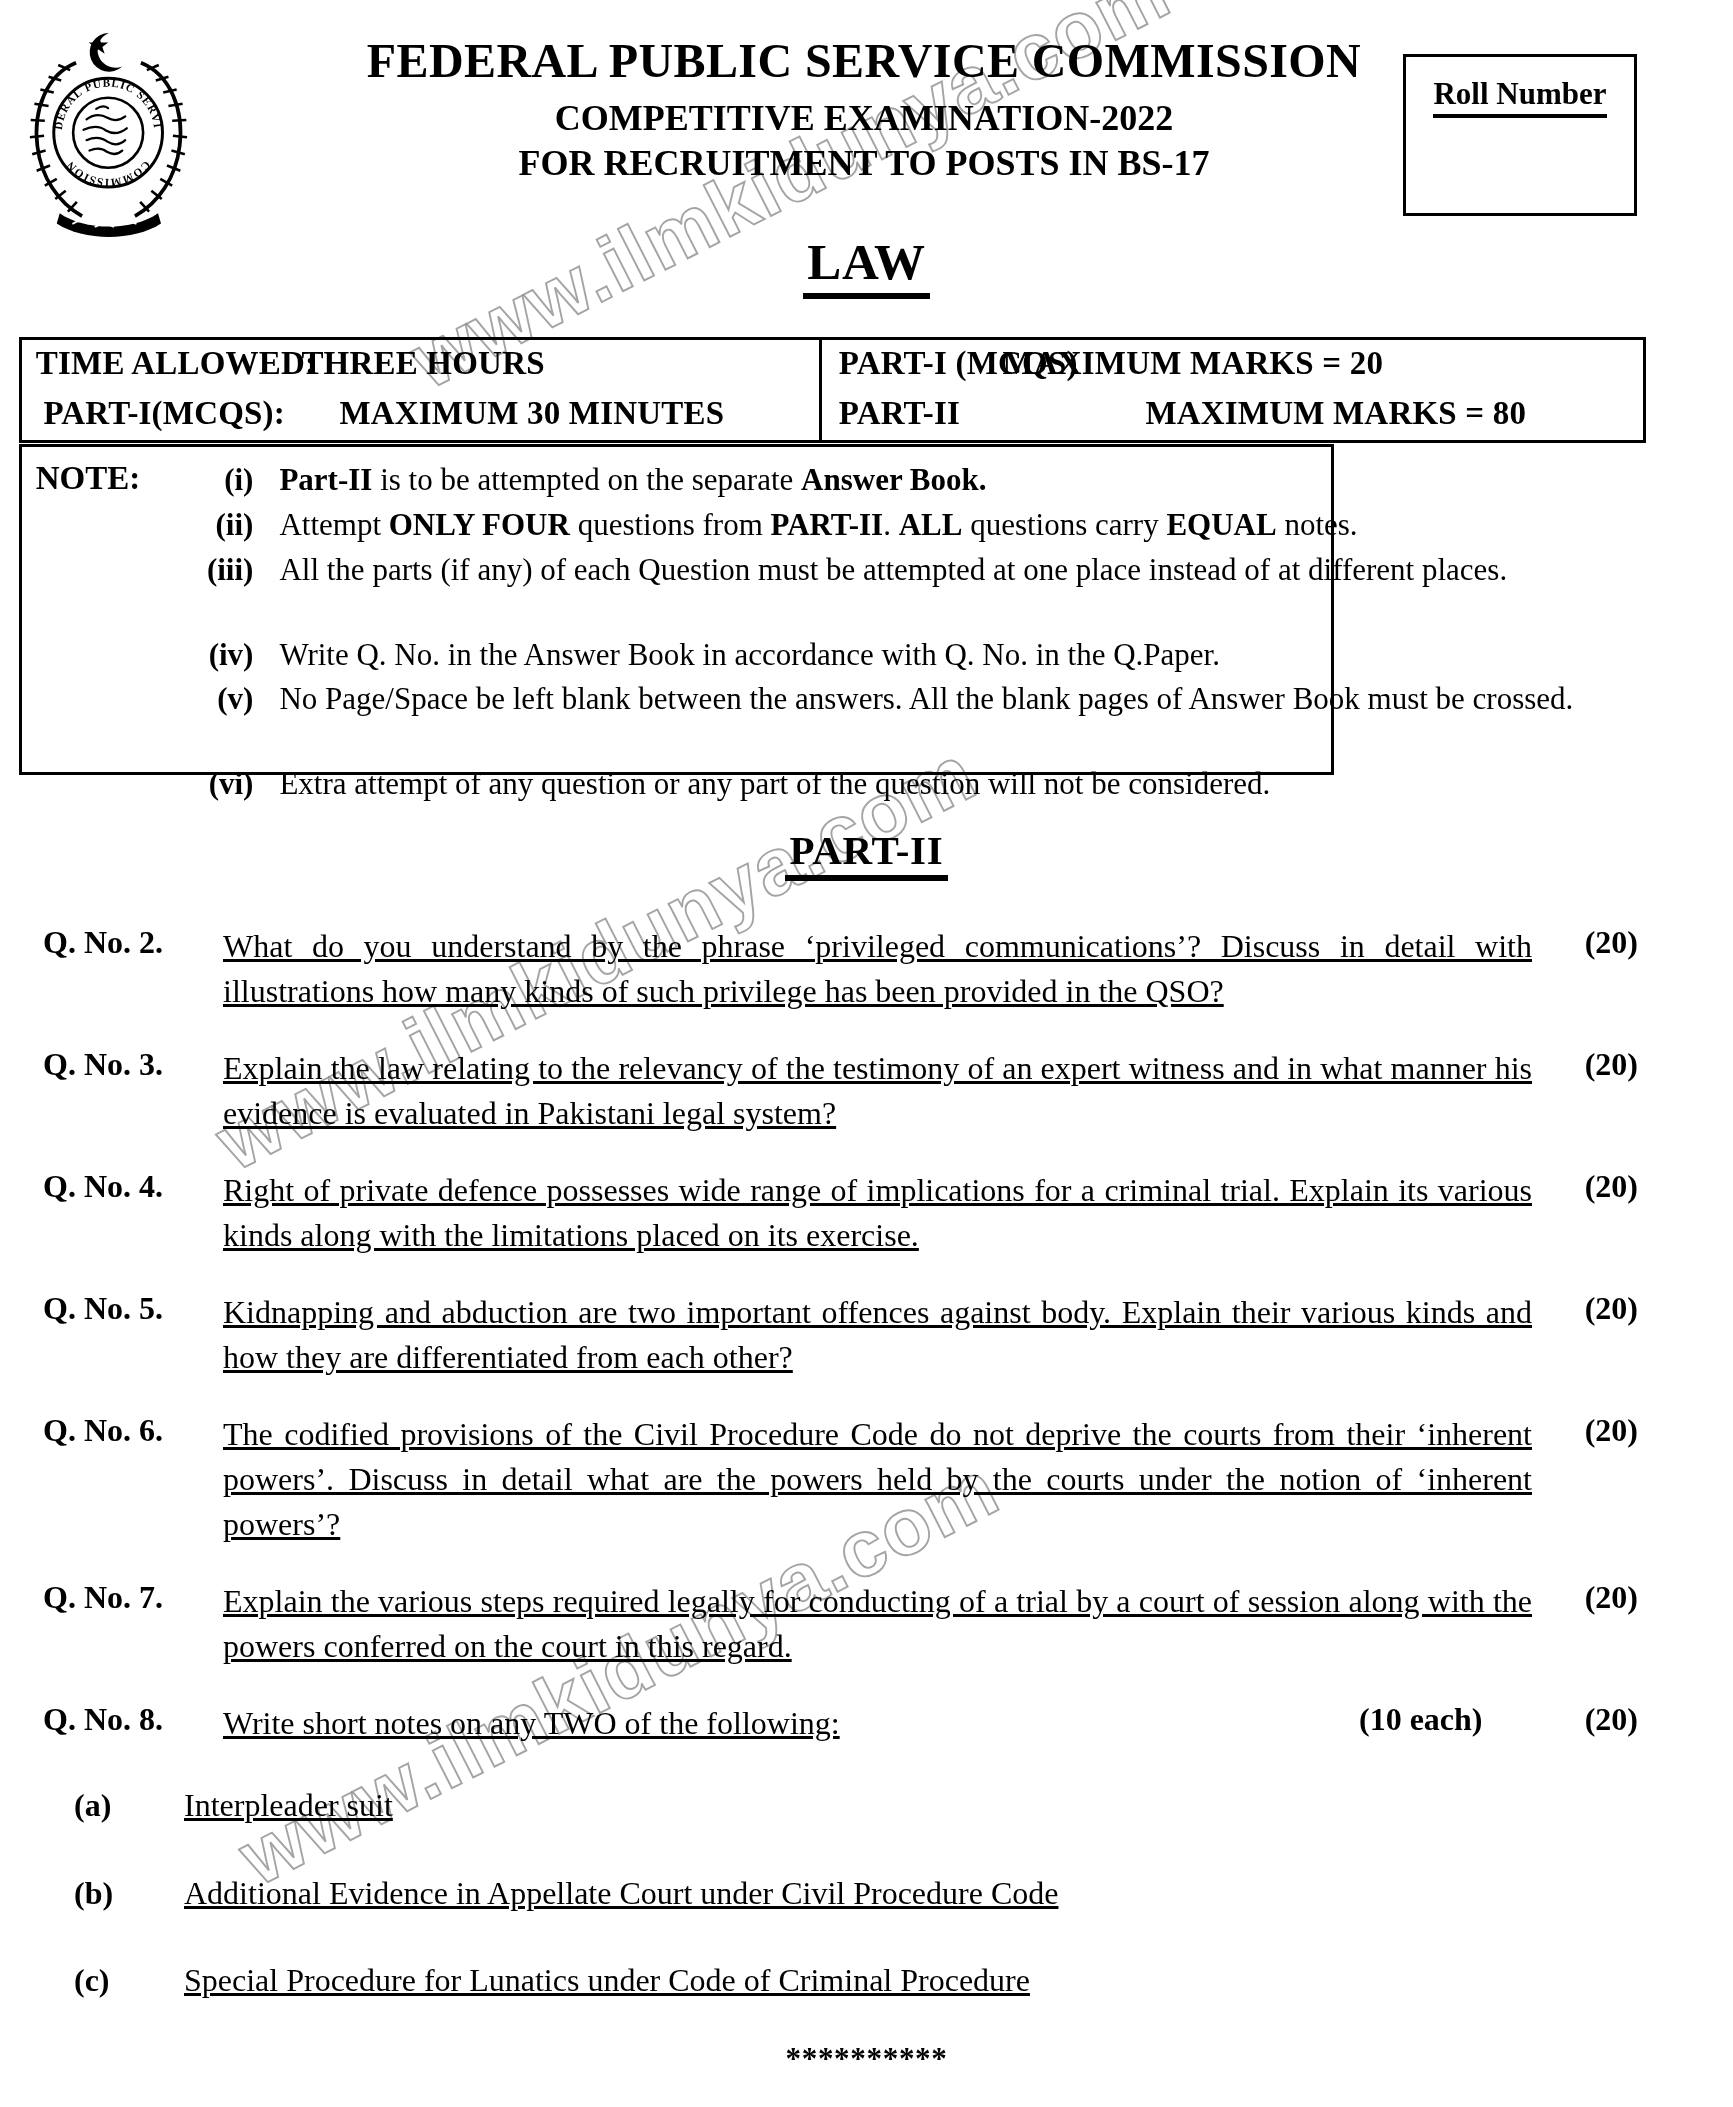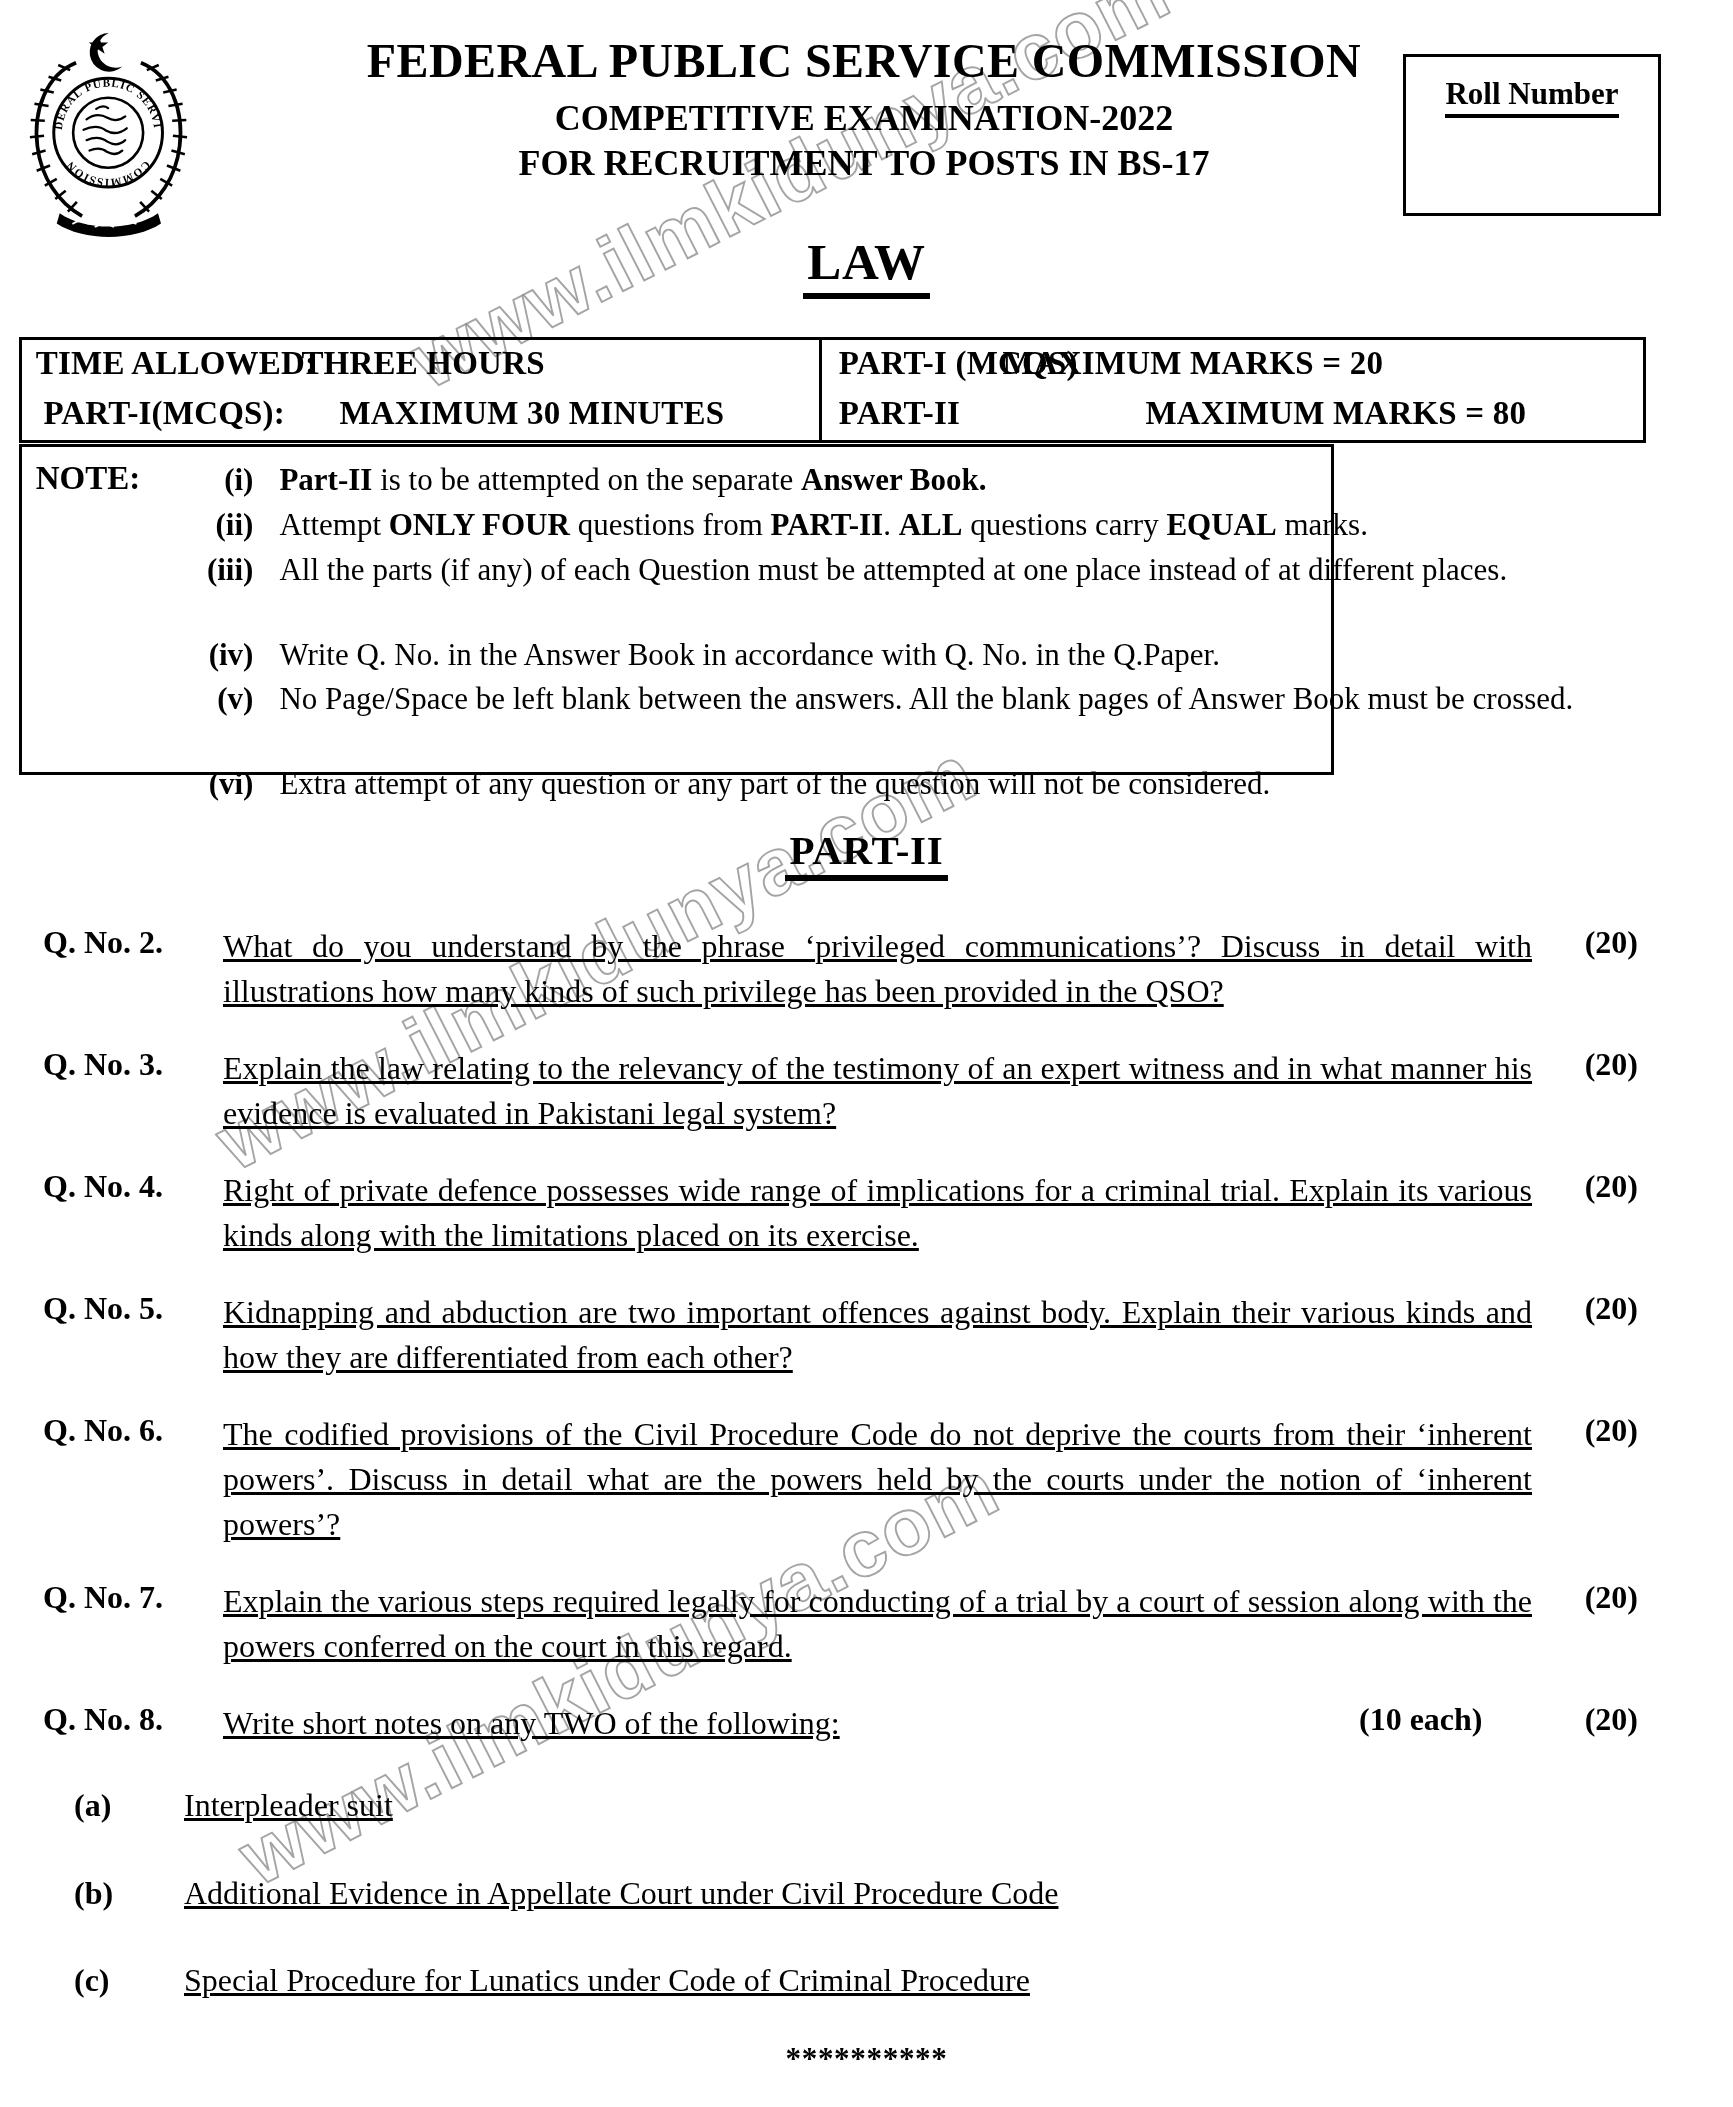--- a/index.html
+++ b/index.html
@@ -90,21 +90,21 @@
   .hdr-line-4 {
     font-size: 36px;
     font-weight: bold;
     line-height: 1.25;
   }
 
   #roll-number-box {
     position: absolute;
     left: 1403px;
     top: 54px;
-    width: 258px;
+    width: 234px;
     height: 162px;
     border: 3px solid #000;
     box-sizing: border-box;
   }
   #roll-number-label {
     position: absolute;
     left: 0; right: 0;
     top: 19.4px;
     text-align: center;
     font-size: 31px;
@@ -431,21 +431,21 @@
   </div>
 
   <div id="note-box">
     <div id="note-label">NOTE:</div>
     <div class="note-item ni-1">
       <span class="note-num">(i)</span>
       <span class="note-text"><b>Part-II</b><span> is to be attempted on the separate </span><b>Answer Book.</b></span>
     </div>
     <div class="note-item ni-2">
       <span class="note-num">(ii)</span>
-      <span class="note-text"><span>Attempt </span><b>ONLY FOUR</b><span> questions from </span><b>PART-II</b><span>. </span><b>ALL</b><span> questions carry </span><b>EQUAL</b><span> marks.</span></span>
+      <span class="note-text"><span>Attempt </span><b>ONLY FOUR</b><span> questions from </span><b>PART-II</b><span>. </span><b>ALL</b><span> questions carry </span><b>EQUAL</b><span> notes.</span></span>
     </div>
     <div class="note-item ni-3">
       <span class="note-num">(iii)</span>
       <span class="note-text"><span>All the parts (if any) of each Question must be attempted at one place instead of at different places.</span></span>
     </div>
     <div class="note-item ni-4">
       <span class="note-num">(iv)</span>
       <span class="note-text"><span>Write Q. No. in the Answer Book in accordance with Q. No. in the Q.Paper.</span></span>
     </div>
     <div class="note-item ni-5">

